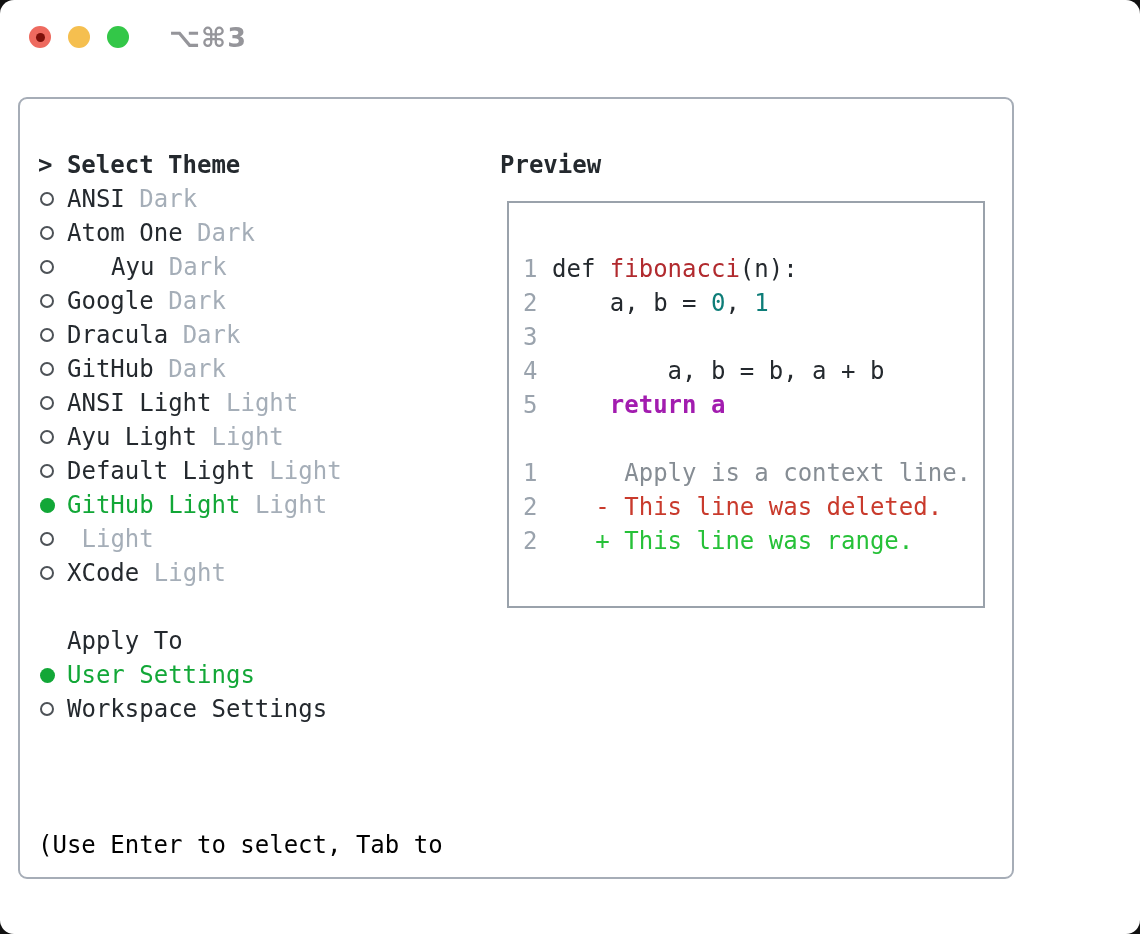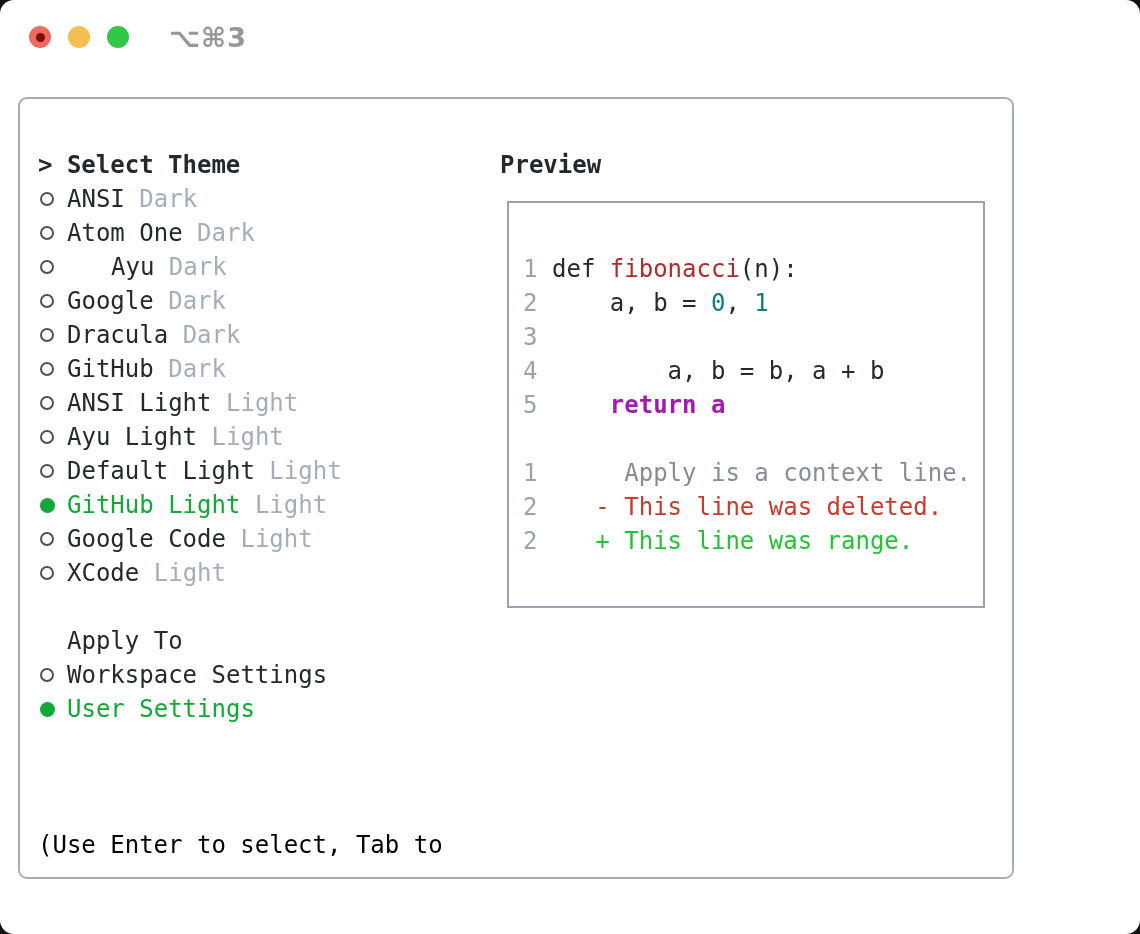--- a/index.html
+++ b/index.html
@@ -66,28 +66,28 @@
           <div class="row"><span class="radio"></span><span class="t-name" style="color: rgb(36, 41, 46);">ANSI</span><span class="t-variant" style="color: rgb(165, 174, 184);">Dark</span></div>
           <div class="row"><span class="radio"></span><span class="t-name" style="color: rgb(36, 41, 46);">Atom One</span><span class="t-variant" style="color: rgb(165, 174, 184);">Dark</span></div>
           <div class="row"><span class="radio"></span><span class="t-name" style="color: rgb(36, 41, 46); margin-left: 44px;">Ayu</span><span class="t-variant" style="color: rgb(165, 174, 184);">Dark</span></div>
           <div class="row"><span class="radio"></span><span class="t-name" style="color: rgb(36, 41, 46);">Google</span><span class="t-variant" style="color: rgb(165, 174, 184);">Dark</span></div>
           <div class="row"><span class="radio"></span><span class="t-name" style="color: rgb(36, 41, 46);">Dracula</span><span class="t-variant" style="color: rgb(165, 174, 184);">Dark</span></div>
           <div class="row"><span class="radio"></span><span class="t-name" style="color: rgb(36, 41, 46);">GitHub</span><span class="t-variant" style="color: rgb(165, 174, 184);">Dark</span></div>
           <div class="row"><span class="radio"></span><span class="t-name" style="color: rgb(36, 41, 46);">ANSI Light</span><span class="t-variant" style="color: rgb(165, 174, 184);">Light</span></div>
           <div class="row"><span class="radio"></span><span class="t-name" style="color: rgb(36, 41, 46);">Ayu Light</span><span class="t-variant" style="color: rgb(165, 174, 184);">Light</span></div>
           <div class="row"><span class="radio"></span><span class="t-name" style="color: rgb(36, 41, 46);">Default Light</span><span class="t-variant" style="color: rgb(165, 174, 184);">Light</span></div>
           <div class="row"><span class="radio on"></span><span class="t-name" style="color: rgb(18, 167, 55);">GitHub Light</span><span class="t-variant" style="color: rgb(165, 174, 184);">Light</span></div>
-          <div class="row"><span class="radio"></span><span class="t-name" style="color: rgb(36, 41, 46);">Google Code</span><span class="t-variant" style="color: rgb(165, 174, 184);">Light</span></div>
+          <div class="row"><span class="radio"></span><span class="t-variant" style="color: rgb(165, 174, 184);">Light</span></div>
           <div class="row"><span class="radio"></span><span class="t-name" style="color: rgb(36, 41, 46);">XCode</span><span class="t-variant" style="color: rgb(165, 174, 184);">Light</span></div>
         </div>
       <div class="spacer"></div>
       <div class="row" style="padding-left:29px"><span>Apply To</span></div>
       <div id="apply-list">
+          <div class="row"><span class="radio on"></span><span class="t-name" style="color: rgb(18, 167, 55);">User Settings</span></div>
           <div class="row"><span class="radio"></span><span class="t-name" style="color: rgb(36, 41, 46);">Workspace Settings</span></div>
-          <div class="row"><span class="radio on"></span><span class="t-name" style="color: rgb(18, 167, 55);">User Settings</span></div>
         </div>
       <div class="spacer"></div>
       <div class="help" id="help-text">
         <div style="color: #000000;">(Use Enter to select, Tab to</div>
         <div style="color: rgb(154, 165, 177);">change focus)</div>
       </div>
     </div>
 
     <div class="col-right">
       <div class="row pv-hdr"><span>Preview</span></div>

